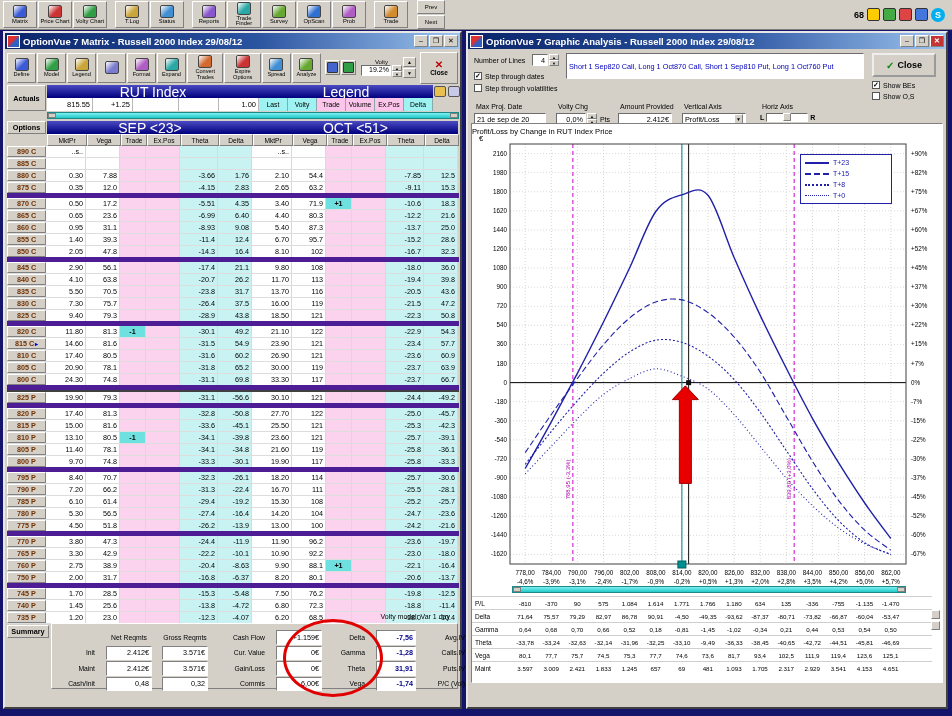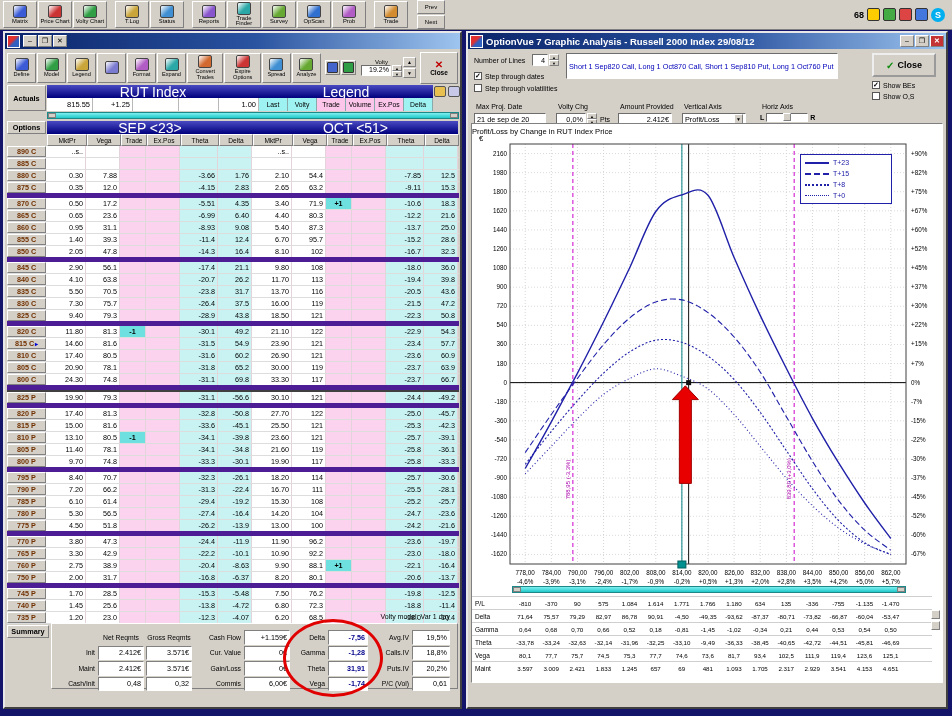--- a/index.html
+++ b/index.html
@@ -74,35 +74,35 @@
   .mrow.sec{border-top:2px solid #404040}
   .strike{width:39px;background:#d4d0c8;border:1px solid;border-color:#fff #808080 #808080 #fff;color:#713000;font-size:7.2px;font-weight:bold;display:flex;align-items:center;justify-content:center;box-sizing:border-box;flex:none}
   .selmark{color:#0000d0;font-size:6px;margin-left:1px}
   .mcell{font-size:7.2px;display:flex;align-items:center;justify-content:flex-end;padding-right:2px;box-sizing:border-box;border-right:1px solid #e2d4da;overflow:hidden}
   .bgw{background:#fff}.bgp{background:#fbd3ee}.bgc{background:#c9f3f3}
   .hl{background:#6fe0e0 !important;font-weight:bold;justify-content:center;padding-right:0}
   
   #m-summary{position:absolute;left:2px;top:590px;width:451px;height:66px}
   #summary-tab{left:0;top:2px;width:42px;height:13px}
   #volty-model{position:absolute;right:8px;top:-10px;font-size:7px}
-  #summary-panel{position:absolute;left:44px;top:0;width:407px;height:66px;border:1px solid;border-color:#fff #808080 #808080 #fff;display:grid;grid-template-columns:42px 46px 46px 48px 46px 34px 40px 40px 38px;grid-auto-rows:14.5px;gap:1px 2px;padding:6px 2px;box-sizing:border-box}
+  #summary-panel{position:absolute;left:44px;top:0;width:407px;height:66px;border:1px solid;border-color:#fff #808080 #808080 #fff;display:grid;grid-template-columns:42px 46px 46px 48px 46px 34px 40px 40px 38px;grid-auto-rows:14.5px;gap:1px 10px;padding:6px 2px;box-sizing:border-box}
   .slbl{font-size:6.8px;display:flex;align-items:center;justify-content:flex-end;padding-right:1px;overflow:hidden}
   .shdr{font-size:6.8px;display:flex;align-items:center;justify-content:center}
   .sval{background:#fff;border:1px solid;border-color:#808080 #fff #fff #808080;font-size:7.2px;display:flex;align-items:center;justify-content:flex-end;padding-right:2px;box-sizing:border-box}
   .sval.greek{color:#00008b;font-weight:bold}
   #red-ellipse{position:absolute;left:276px;top:-4px;width:94px;height:72px;border:3px solid #e00000;border-radius:50%;pointer-events:none}
   
   #g-controls{position:absolute;left:2px;top:18px;width:476px;height:88px;font-size:7px}
   .glbl{position:absolute;font-size:7px;white-space:nowrap}
   .gbox{position:absolute;background:#fff;border:1px solid;border-color:#6d6d6d #fff #fff #6d6d6d;font-size:7.3px;display:flex;align-items:center;padding:0 2px;box-sizing:border-box;overflow:hidden;white-space:nowrap}
   .cbrow{position:absolute;display:flex;align-items:center;gap:3px;font-size:7px;white-space:nowrap}
   .cb{width:8px;height:8px;background:#fff;border:1px solid #555;display:inline-flex;align-items:center;justify-content:center;font-size:7px;font-weight:bold;box-sizing:border-box;flex:none}
   .cb span{display:none;margin-top:-1px}
   .cb.checked span{display:block}
-  #pos-box{left:96px;top:2px;width:272px;height:26px;color:#0000bb}
+  #pos-box{left:96px;top:2px;width:298px;height:26px;color:#0000bb}
   #g-close{position:absolute;left:402px;top:2px;width:64px;height:24px;display:flex;align-items:center;justify-content:center;gap:3px;background:#d4d0c8;border:2px outset #eee;font-size:9px;font-weight:bold;box-sizing:border-box}
   #g-close .chk{color:#0a8a0a;font-size:10px}
   .spinv{position:absolute;display:flex;flex-direction:column}
   #ha-ctl{position:absolute;left:290px;top:62px;display:flex;align-items:center;gap:2px;font-size:7px;font-weight:bold}
   #ha-track{width:40px;height:7px;background:#fff;border:1px solid;border-color:#6d6d6d #fff #fff #6d6d6d;position:relative}
   #ha-handle{position:absolute;left:16px;top:-1px;width:8px;height:8px;background:#d4d0c8;border:1px solid;border-color:#fff #808080 #808080 #fff;box-sizing:border-box}
   .ddbtn{width:9px;height:11px;background:#d4d0c8;border:1px solid;border-color:#fff #808080 #808080 #fff;font-size:5px;line-height:9px;text-align:center;box-sizing:border-box;margin-left:auto}
   
   #chart-frame{position:absolute;left:3px;top:90px;width:472px;height:560px;background:#fff;border:1px solid;border-color:#808080 #fff #fff #808080;box-sizing:border-box}
   #chart-title{position:absolute;left:0;top:3px;width:100%;text-align:left;font-size:7.6px}
@@ -188,20 +188,21 @@
           <span class="trayico" style="background: rgb(221, 68, 68);"></span>
           <span class="trayico" style="background: rgb(68, 119, 221);"></span>
         </span>
       <div id="skype">S</div>
     </div>
   </div>
 
   <div class="win" id="matrix-win">
     <div class="titlebar">
       <div class="tb-ico"></div>
+      <span class="tb-title">OptionVue 7 Matrix - Russell 2000 Index  29/08/12</span>
       <div class="winbtns">
         <div class="wb">–</div>
         <div class="wb">❐</div>
         <div class="wb">✕</div>
       </div>
     </div>
 
     <div id="m-toolbar">
 
       <div class="mtb">

